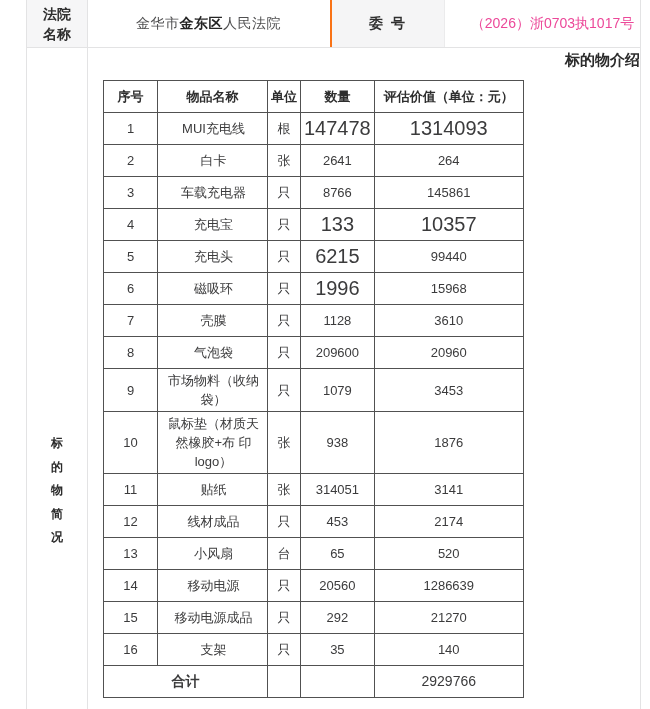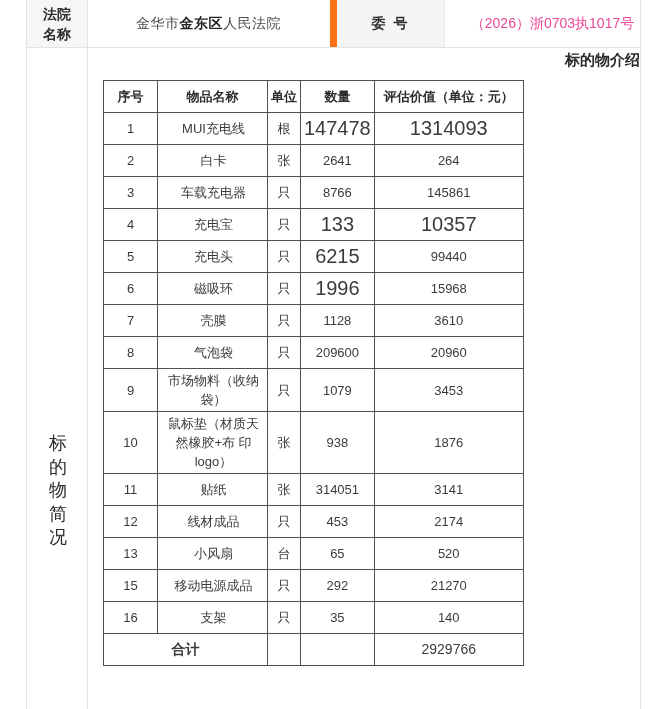--- a/index.html
+++ b/index.html
@@ -16,32 +16,32 @@
   .top-row { position:absolute; left:27px; top:0; width:613px; height:48px;
              display:flex; border-bottom:1px solid #e3e3e4;gap:20px; }
   .top-row .cell { display:flex; align-items:center; justify-content:center;
                    font-size:14px; }
   .cell-court-label { width:60px; background:#f6f6f7; font-weight:bold; color:#2f2f2f; }
   .cell-court-label .stack { display:block; width:30px; line-height:20px;
                              word-break:break-all; text-align:center; }
   .cell-court-value { width:203px; color:#4f4f50; letter-spacing:0.5px;text-align:center; }
   .cell-court-value b { color:#242424; }
   .cell-case-label  { width:115px; background:#f5f5f6; font-weight:bold; color:#2f2f2f;
-                      border-left:7px solid #f97316; border-right:1px solid #ebebec;
+                      border-left:2px solid #f97316; border-right:1px solid #ebebec;
                       letter-spacing:2px; }
   .cell-case-value  { flex:1; color:#ec4899; }
 
   
   .section-title { position:absolute; left:88px; top:51px; width:552px;
                    text-align:right; font-weight:bold; font-size:15px; color:#2b2b2b; }
 
   
   .side-label { position:absolute; left:27px; top:432px; width:60px; }
   .side-label .stack { display:block; width:16px; margin:0 auto; word-break:break-all;
-                       font-weight:normal; font-size:18px; line-height:23.5px;
+                       font-weight:bold; font-size:12px; line-height:23.5px;
                        text-align:center; color:#2b2b2b; }
 
   
   .items-table { position:absolute; left:103px; top:80px; border-collapse:collapse;
                  table-layout:fixed; font-size:13px; color:#3b3b3c; }
   .items-table th, .items-table td { border:1px solid #515151; text-align:center;
                  height:32px; padding:2px 3px; line-height:19px; vertical-align:middle;
                  overflow:hidden; }
   .items-table th { font-weight:bold; color:#2e2e2e; }
   .c-no   { width:54px; }
@@ -189,20 +189,27 @@
           <td class="col-value">2174</td>
         </tr>
         <tr>
           <td class="col-no">13</td>
           <td class="col-name">小风扇</td>
           <td class="col-unit">台</td>
           <td class="col-qty">65</td>
           <td class="col-value">520</td>
         </tr>
         <tr>
+          <td class="col-no">14</td>
+          <td class="col-name">移动电源</td>
+          <td class="col-unit">只</td>
+          <td class="col-qty">20560</td>
+          <td class="col-value">1286639</td>
+        </tr>
+        <tr>
           <td class="col-no">15</td>
           <td class="col-name">移动电源成品</td>
           <td class="col-unit">只</td>
           <td class="col-qty">292</td>
           <td class="col-value">21270</td>
         </tr>
         <tr>
           <td class="col-no">16</td>
           <td class="col-name">支架</td>
           <td class="col-unit">只</td>

